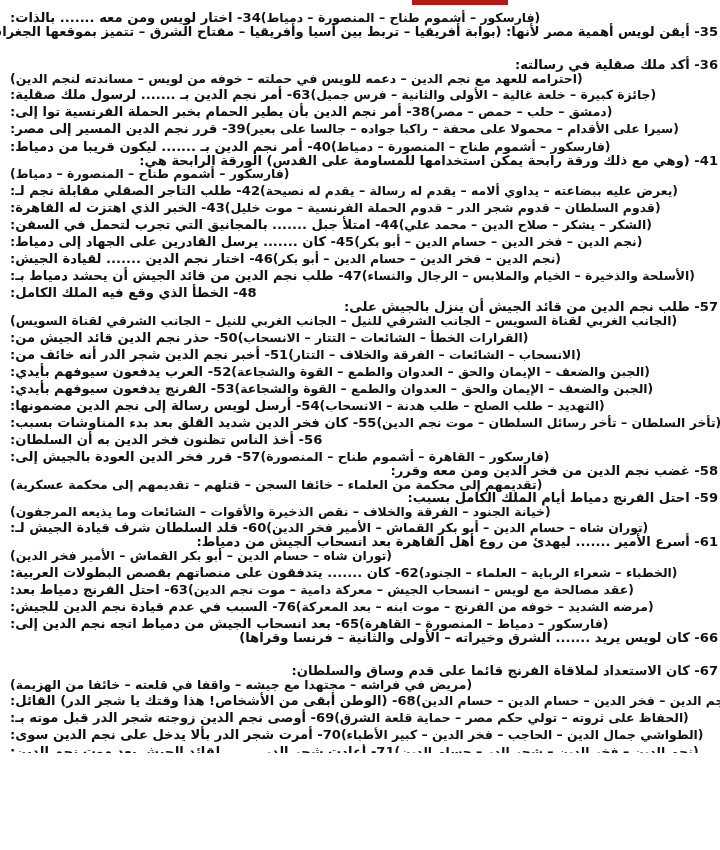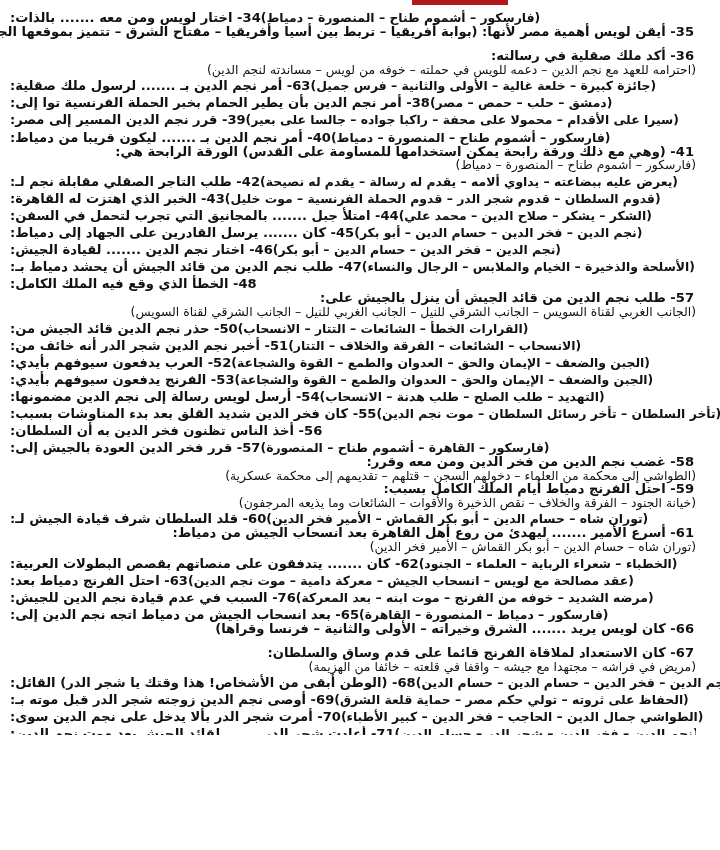--- a/index.html
+++ b/index.html
@@ -12,21 +12,21 @@
     height: 850px;
     font-family: "DejaVu Sans", sans-serif;
     color: #111111;
     overflow: hidden;
   }
   .page {
     width: 720px;
     height: 850px;
     position: relative;
     box-sizing: border-box;
-    padding: 6px 24px 0 10px;
+    padding: 6px 0 0 10px;
     background: #fff;
   }
   .top-marker {
     position: absolute;
     top: 0;
     right: 212px;
     width: 96px;
     height: 5px;
     background: #b01a1a;
   }
@@ -38,30 +38,30 @@
     text-align: right;
     direction: rtl;
     font-size: 13.1px;
     line-height: 1.0;
     padding: 0 2px;
     white-space: nowrap;
     font-weight: 700;
     letter-spacing: 0px;
   }
   .qline + .qline {
-    margin-top: 11px;
+    margin-top: 20px;
   }
   .ansline {
     display: block;
-    text-align: right;
+    text-align: left;
     direction: rtl;
     font-size: 12.4px;
     line-height: 1.0;
     white-space: nowrap;
-    font-weight: 400;
+    font-weight: 700;
     margin-top: 1.6px;
   }
   .pairrow {
     display: flex;
     flex-direction: row-reverse;
     align-items: baseline;
     justify-content: flex-start;
     white-space: nowrap;
   }
   .pairrow .q {
@@ -192,21 +192,21 @@
     <div class="pairrow blk">
       <span class="q">56- أخذ الناس تظنون فخر الدين به أن السلطان:</span>
     </div>
 
     <div class="pairrow blk">
       <span class="q">57- قرر فخر الدين العودة بالجيش إلى:</span>
       <span class="a">(فارسكور – القاهرة – أشموم طناح – المنصورة)</span>
     </div>
 
     <div class="qline">58- غضب نجم الدين من فخر الدين ومن معه وقرر:</div>
-    <div class="ansline">(الطواشي إلى محكمة من العلماء – دخولهم السجن – قتلهم – تقديمهم إلى محكمة عسكرية)</div>
+    <div class="ansline">(تقديمهم إلى محكمة من العلماء – خائفا السجن – قتلهم – تقديمهم إلى محكمة عسكرية)</div>
 
     <div class="qline">59- احتل الفرنج دمياط أيام الملك الكامل بسبب:</div>
     <div class="ansline">(خيانة الجنود – الفرقة والخلاف – نقص الذخيرة والأقوات – الشائعات وما يذيعه المرجفون)</div>
 
     <div class="pairrow blk">
       <span class="q">60- قلد السلطان شرف قيادة الجيش لـ:</span>
       <span class="a">(توران شاه – حسام الدين – أبو بكر القماش – الأمير فخر الدين)</span>
     </div>
 
     <div class="qline">61- أسرع الأمير ....... ليهدئ من روع أهل القاهرة بعد انسحاب الجيش من دمياط:</div>

